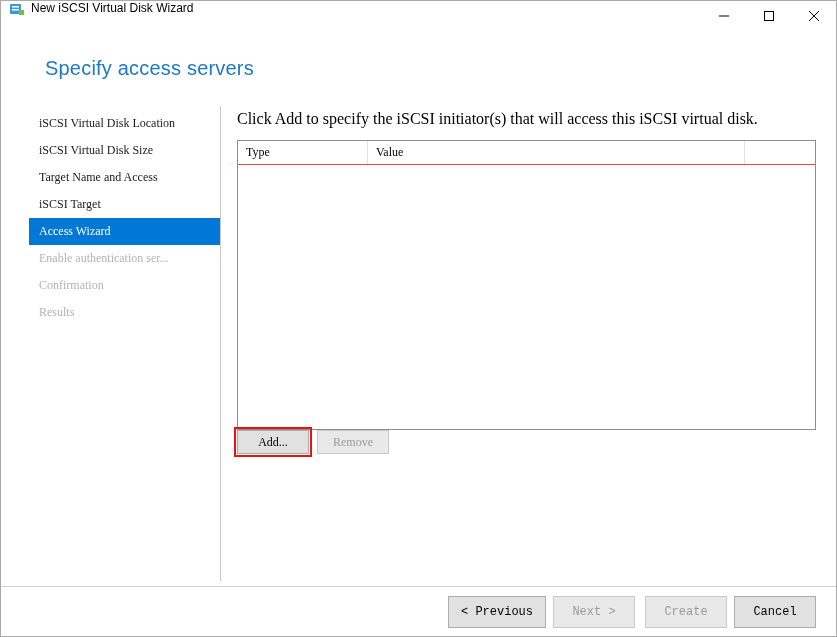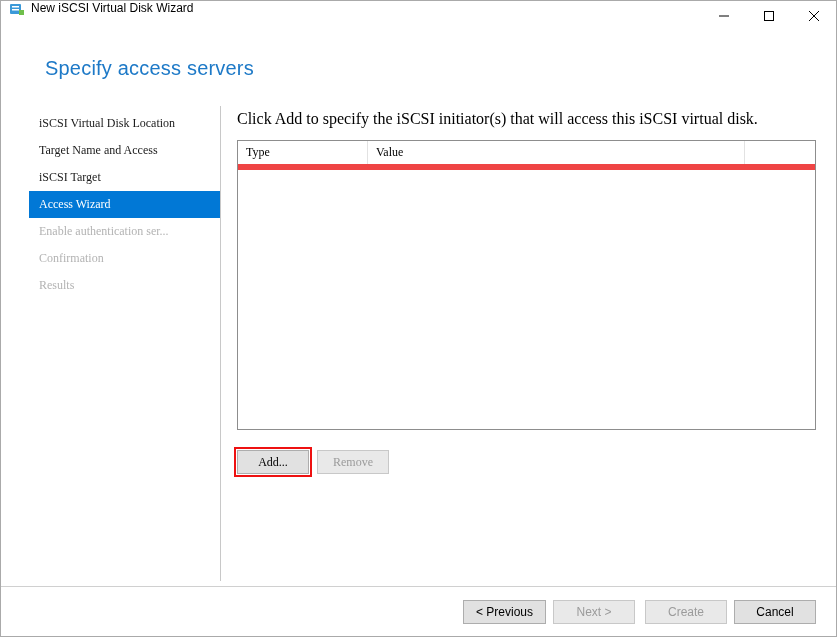--- a/index.html
+++ b/index.html
@@ -76,34 +76,34 @@
     .list-wrap {
       border: 1px solid #8d8d8d;
       height: 290px;
       background: #fff;
       display: flex;
       flex-direction: column;
     }
     .list-header {
       display: flex;
       font-size: 12px;
-      border-bottom: 6px solid #ef4444;
+      border-bottom: 1px solid #ef4444;
       background: #fff;
       align-items: center;
     }
     .list-header .col {
       padding: 4px 8px;
       border-right: 1px solid #e2e2e2;
     }
     .col-type { width: 130px; }
     .col-value { flex: 1; }
     .col-end { width: 70px; border-right: none !important; }
     .list-body { flex: 1; }
     .btn-row {
-      margin-top: 20px;
+      margin-top: 0;
       display: flex;
       gap: 8px;
     }
     .btn {
       min-width: 72px;
       height: 24px;
       padding: 0 12px;
       background: #e1e1e1;
       border: 1px solid #adadad;
       font-size: 12px;
@@ -120,21 +120,21 @@
       bottom: 0; left: 0; right: 0;
       height: 50px;
       border-top: 1px solid #d0d0d0;
       display: flex;
       align-items: center;
       justify-content: flex-end;
       padding-right: 20px;
       gap: 7px;
       background: #fff;
     }
-    .footer .btn { min-width: 82px; height: 24px; }
+    .footer .btn { min-width: 82px; height: 32px; font-family: Liberation Mono, monospace; }
     svg { display: block; }
   </style>
 </head>
 <body>
 
 <div class="titlebar">
   <span class="titlebar-icon">
     <svg width="16" height="16" viewBox="0 0 16 16">
       <rect x="1" y="3" width="11" height="10" rx="1" fill="#3b99d8"></rect>
       <rect x="3" y="5" width="7" height="1.5" fill="#fff"></rect>
@@ -161,20 +161,21 @@
         </svg>
     </div>
   </div>
 </div>
 
 <div class="page-heading">Specify access servers</div>
 
 <div class="content">
   <div class="sidebar">
     <div class="step">iSCSI Virtual Disk Location</div>
+    <div class="step">iSCSI Virtual Disk Size</div>
     <div class="step">Target Name and Access</div>
     <div class="step">iSCSI Target</div>
     <div class="step selected">Access Wizard</div>
     <div class="step disabled">Enable authentication ser...</div>
     <div class="step disabled">Confirmation</div>
     <div class="step disabled">Results</div>
   </div>
 
   <div class="main">
     <div class="instruction">Click Add to specify the iSCSI initiator(s) that will access this iSCSI virtual disk.</div>

